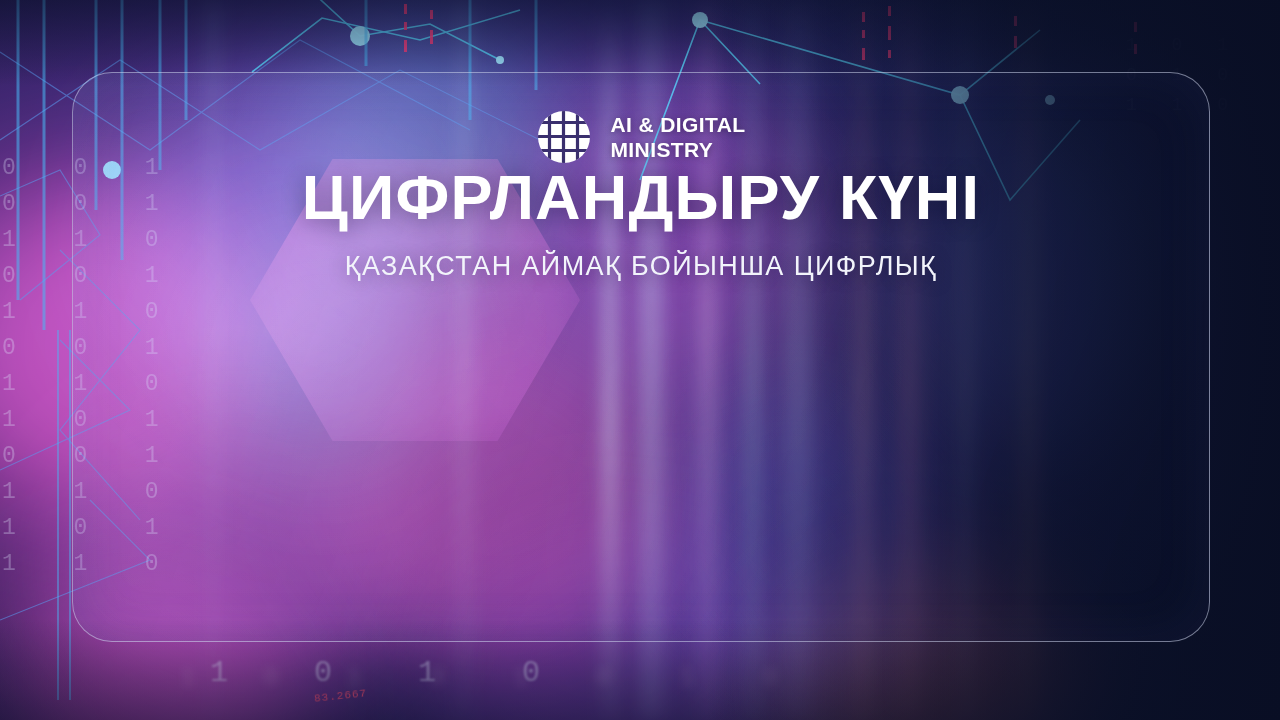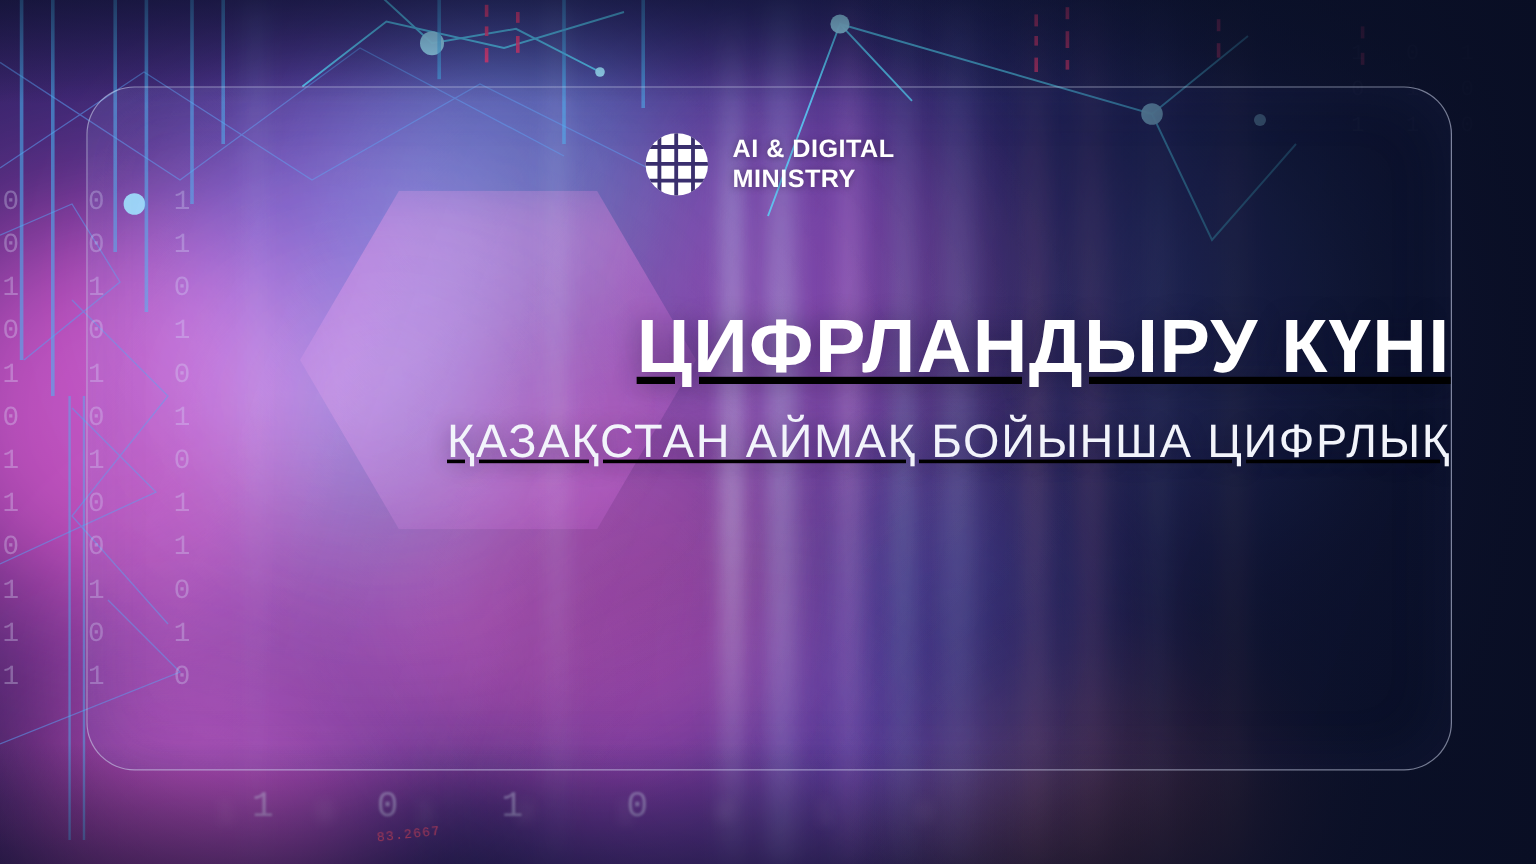--- a/index.html
+++ b/index.html
@@ -191,36 +191,34 @@
     font-weight: bold;
     line-height: 25px;
     letter-spacing: 0.4px;
     text-transform: uppercase;
     text-shadow: 0 1px 6px rgba(0,0,0,0.35);
   }
   .logo-text div { display: block; }
 
   
   .headline-block {
-    margin-top: 92px;
     width: 100%;
-    text-align: right;
-    text-decoration: underline;
+    text-align: center;
   }
   .title-main {
     color: #ffffff;
     font-size: 63px;
     font-weight: bold;
     letter-spacing: 1.2px;
     line-height: 1.02;
     text-shadow: 0 2px 22px rgba(10,10,40,0.45);
   }
   .title-sub {
     color: #f2f4fb;
-    font-size: 39px;
+    font-size: 27px;
     font-weight: 300;
     letter-spacing: 1.4px;
     line-height: 1.62;
     margin-top: 16px;
     text-shadow: 0 2px 18px rgba(10,10,40,0.40);
   }
   .title-sub .line { display: block; }
 </style>
 </head>
 <body>

